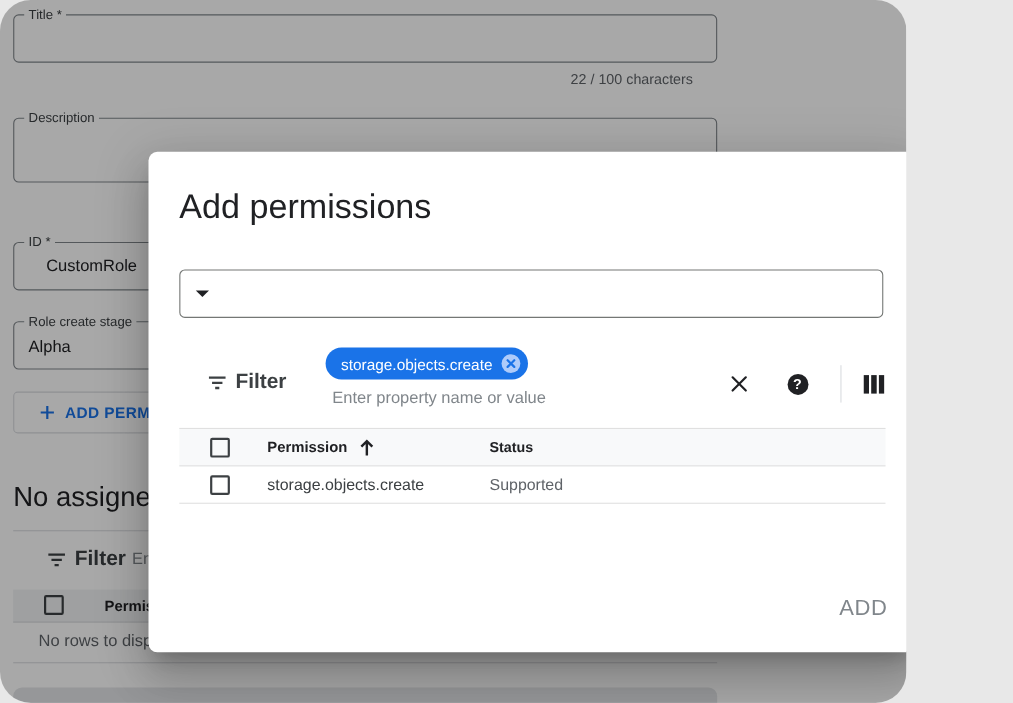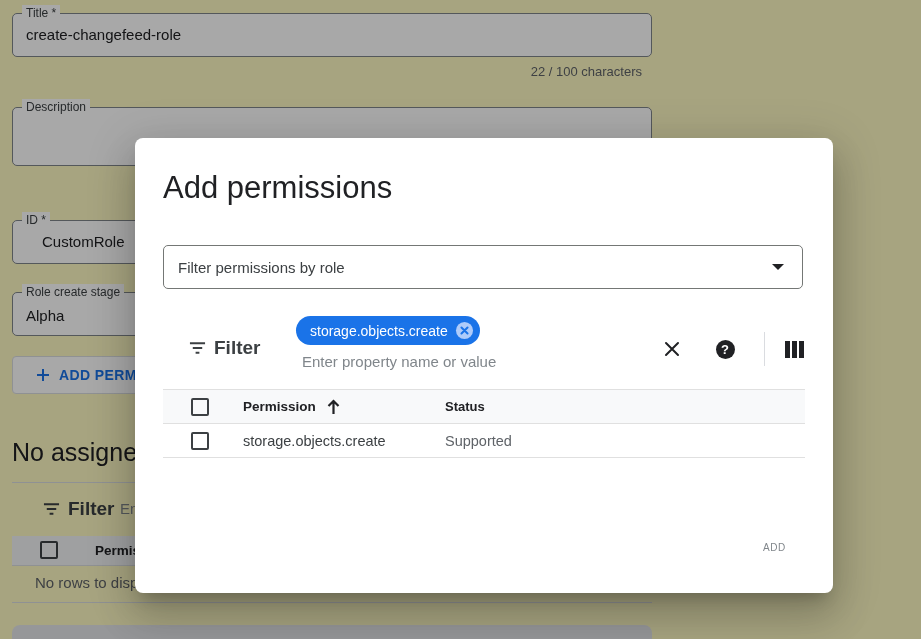--- a/index.html
+++ b/index.html
@@ -1,26 +1,26 @@
 <!DOCTYPE html>
 <html><head>
 <meta charset="utf-8">
 <style>
   * { margin:0; padding:0; box-sizing:border-box; }
   html,body { background:#e8e8e8; }
   body { font-family:"Liberation Sans", sans-serif; }
-  .stage { position:relative; width:921px; height:639px; overflow:hidden; background:#fef9c3; }
+  .stage { position:relative; width:824px; height:639px; overflow:hidden; background:#ffffff;border-radius:28px; }
 
   
   .bg { position:absolute; inset:0; z-index:1; }
   .field { position:absolute; border:1px solid #80868b; border-radius:5px; background:#fff; }
   .field-label { position:absolute; top:-9px; left:9px; background:#fff; padding:0 4px;
                  font-size:12px; font-weight:500; color:#3c4043; line-height:17px; white-space:nowrap; }
   .field-value { position:absolute; left:13px; font-size:15px; color:#202124; white-space:nowrap; }
-  .char-counter { position:absolute; top:64px; left:12px; width:630px; text-align:right;
+  .char-counter { position:absolute; top:64px; left:0; width:630px; text-align:right;
                   font-size:13px; color:#5f6368; }
   .bg-add-btn { position:absolute; left:12px; top:356px; width:186px; height:38px; background:#fff;
                 border:1px solid #dadce0; border-radius:4px; display:flex; align-items:center;
                 gap:8px; padding-left:22px; color:#1a73e8; font-size:14px; font-weight:600;
                 letter-spacing:.4px; white-space:nowrap; }
   .bg-heading { position:absolute; left:12px; top:438px; font-size:25px; font-weight:500;
                 color:#202124; white-space:nowrap; }
   .hr { position:absolute; left:12px; width:640px; height:1px; background:#dadce0; }
   .bg-filter-row { position:absolute; left:43px; top:498px; display:flex; align-items:center; gap:8px; }
   .filter-word { font-size:19px; font-weight:700; color:#3c4043; }
@@ -71,33 +71,32 @@
                     display:flex; align-items:center; gap:10px; }
   .col-status { position:absolute; left:282px; font-size:13px; font-weight:700; color:#202124; }
   .cell-permission { position:absolute; left:80px; font-size:14.5px; color:#3c4043; }
   .cell-status { position:absolute; left:282px; font-size:14.5px; color:#5f6368; }
 
   .btn-cancel { position:absolute; left:515px; top:396px; width:91px; height:37px; background:#fff;
                 border:none; border-radius:4px; font-family:"Liberation Sans", sans-serif;
                 font-size:14px; font-weight:500; letter-spacing:.5px; color:#202124; cursor:pointer;
                 box-shadow:0 1px 2px rgba(0,0,0,.3), 0 2px 6px 2px rgba(0,0,0,.15); }
   .btn-add { position:absolute; left:628px; top:404px; background:none; border:none;
-             font-family:"Liberation Sans", sans-serif; font-size:10px; font-weight:500;
+             font-family:"Liberation Sans", sans-serif; font-size:20px; font-weight:500;
              letter-spacing:.5px; color:#80868b; cursor:default; }
 </style>
 </head>
 <body>
 
 <div class="stage">
 
   <div class="bg">
 
     <div class="field" style="left:12px; top:13px; width:640px; height:44px;">
       <span class="field-label">Title *</span>
-      <span class="field-value" style="top:12px;">create-changefeed-role</span>
     </div>
     <div class="char-counter">22 / 100 characters</div>
 
     <div class="field" style="left:12px; top:107px; width:640px; height:59px;">
       <span class="field-label">Description</span>
     </div>
 
     <div class="field" style="left:12px; top:220px; width:640px; height:44px;">
       <span class="field-label">ID *</span>
       <span class="field-value" style="top:12px;margin-left:16px;">CustomRole</span>
@@ -136,21 +135,20 @@
     <div class="bg-bottom-box"></div>
   </div>
 
   <div class="scrim"></div>
 
   <div class="modal">
 
     <div class="modal-title">Add permissions</div>
 
     <div class="role-select">
-      <span class="role-select-text">Filter permissions by role</span>
       <span class="caret-down"></span>
     </div>
 
     <div class="toolbar">
       <div class="tb-filter">
         <svg width="17" height="14" viewBox="0 0 18 14">
           <path d="M1 2h16M4 7h10M7 12h4" stroke="#3c4043" stroke-width="2.2"></path>
         </svg>
         <span class="filter-word">Filter</span>
       </div>

